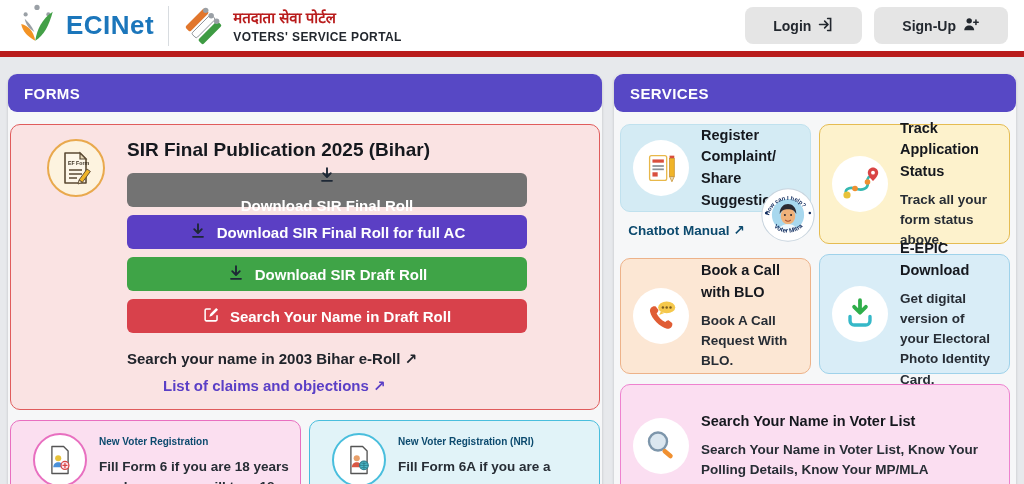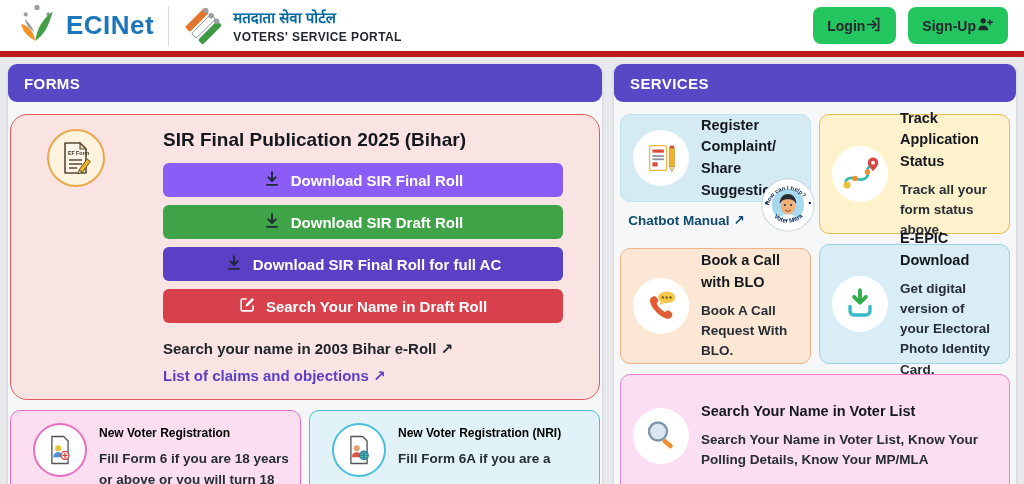--- a/index.html
+++ b/index.html
@@ -7,64 +7,64 @@
     font-family:"Liberation Sans","DejaVu Sans",sans-serif; background:#e7e9ec; }
 
   
   .topbar { height:57px; background:#fff; border-bottom:6px solid #b91c1c;
     display:flex; align-items:center; padding:0 16px; gap:14px; }
   .brand { display:flex; align-items:center; gap:8px; }
   .brand-name { font-size:26px; font-weight:700; color:#1b76bb; letter-spacing:.5px; }
   .vdiv { width:1px; height:40px; background:#d8dce0; }
   .portal { display:flex; align-items:center; gap:10px; }
   .portal-titles { display:flex; flex-direction:column; gap:3px; }
-  .hi-title { font-size:15px; font-weight:700; color:#0369a1; }
+  .hi-title { font-size:15px; font-weight:700; color:#b91c1c; }
   .en-title { font-size:12px; font-weight:700; color:#22272e; letter-spacing:.4px; }
   .auth { margin-left:auto; display:flex; gap:12px; }
-  .auth-btn { background:#22c55e; border:none; border-radius:8px; padding:8px 14px;
+  .auth-btn { background:#e5e5e5; border:none; border-radius:8px; padding:8px 28px;
     font-size:14px; font-weight:700; color:#23282f; display:flex; align-items:center;
-    gap:0; cursor:pointer; font-family:inherit; }
-
-  
-  .content { display:flex; gap:12px; padding:7px 8px 0 8px; height:427px; align-items:flex-start; }
+    gap:6px; cursor:pointer; font-family:inherit; }
+
+  
+  .content { display:flex; gap:12px; padding:17px 8px 0 8px; height:427px; align-items:flex-start; }
   .panel { background:#f6f7f8; border-radius:10px; box-shadow:0 1px 3px rgba(0,0,0,.18); padding:0 2px 8px; }
   .forms-panel { width:594px; flex:none; }
   .services-panel { flex:1;border-radius:8px; }
   .panel-header { height:38px; background:#5748c5; border-radius:9px; display:flex;
     align-items:center; padding:0 16px; margin:0 -2px; }
   .panel-header span { color:#fff; font-size:15px; font-weight:700; letter-spacing:.4px; }
 
   
   .sir-card { margin:12px 0 10px; background:#fae3e3; border:1.5px solid #e05c5c;
-    border-radius:17px; display:flex; padding:12px 14px 14px;gap:36px; }
+    border-radius:10px; display:flex; padding:12px 14px 14px; }
   .ef-wrap { width:102px; display:flex; justify-content:center; align-items:flex-start; padding-top:2px; }
   .ef-circle { width:58px; height:58px; border-radius:50%; background:#fdf3df;
     border:2px solid #e9a94d; display:flex; align-items:center; justify-content:center; }
   .sir-main { width:400px; flex:none; display:flex; flex-direction:column; }
   .sir-title { font-size:19px; font-weight:700; color:#15181e; margin:2px 0 12px; }
   .sir-btn { height:34px; border:none; border-radius:6px; margin-bottom:8px; cursor:pointer;
     display:flex; align-items:center; justify-content:center; gap:10px;
     color:#fff; font-size:15px; font-weight:700; font-family:inherit; }
-  .btn-blue { background:#8b5cf6; } .btn-purple { background:#5b3fc4; }
+  .btn-blue { background:#737373;flex-direction:column; } .btn-purple { background:#5b3fc4; }
   .btn-green { background:#3fa447; } .btn-red { background:#d8414b; }
   .sir-link { font-size:15px; font-weight:700; margin-top:9px; cursor:pointer; width:fit-content; }
-  .link-dark { color:#20242b; } .link-purple { color:#5a3fc6; }
+  .link-dark { color:#20242b; } .link-purple { color:#5a3fc6;margin-left:36px; }
   .ext { font-weight:700; }
 
   
   .reg-row { display:grid; grid-template-columns:1fr 1fr; gap:8px; }
   .reg-card { border-radius:10px; padding:12px 10px; display:flex; align-items:flex-start; height:112px; cursor:pointer; }
   .reg-pink { background:#fbdff0; border:1.5px solid #e86fc0; }
   .reg-cyan { background:#e1f3f8; border:1.5px solid #49bedd; }
   .reg-icon-wrap { width:78px; display:flex; justify-content:center; }
   .reg-circle { width:54px; height:54px; border-radius:50%; background:#fff;
     display:flex; align-items:center; justify-content:center; }
   .rc-pink { border:2px solid #e86fc0; } .rc-cyan { border:2px solid #49bedd; }
   .reg-text { flex:1; padding-top:2px; }
-  .reg-title { font-size:12px; font-weight:700; color:#000000; margin-bottom:8px; line-height:1.35; }
+  .reg-title { font-size:10px; font-weight:700; color:#0c4a6e; margin-bottom:8px; line-height:1.35; }
   .reg-desc { font-size:13.5px; font-weight:700; color:#272d35; line-height:1.55; }
 
   
   .svc-grid { display:grid; grid-template-columns:1fr 1fr; gap:10px 8px; padding:12px 4px 0; }
   .svc-cell { position:relative; }
   .svc-card { border-radius:10px; display:flex; align-items:center; gap:12px;
     padding:10px 12px; cursor:pointer; }
   .icon-circle { width:56px; height:56px; min-width:56px; border-radius:50%; background:#fff;
     display:flex; align-items:center; justify-content:center; }
   .svc-title { font-size:14.5px; font-weight:700; color:#15181e; line-height:1.5; }
@@ -164,38 +164,38 @@
         <button class="sir-btn btn-blue">
           <span>
             <svg width="18" height="18" viewBox="0 0 20 20" fill="none">
               <path d="M10 2.5v9.5M5.8 8l4.2 4.2L14.2 8" stroke="#1e2836" stroke-width="2.1" stroke-linecap="round" stroke-linejoin="round"></path>
               <path d="M4.5 16.5h11" stroke="#1e2836" stroke-width="2.1" stroke-linecap="round"></path>
             </svg>
           </span>
           <span>Download SIR Final Roll</span>
         </button>
 
+        <button class="sir-btn btn-purple">
+          <span>
+            <svg width="18" height="18" viewBox="0 0 20 20" fill="none">
+              <path d="M10 2.5v9.5M5.8 8l4.2 4.2L14.2 8" stroke="#1e2836" stroke-width="2.1" stroke-linecap="round" stroke-linejoin="round"></path>
+              <path d="M4.5 16.5h11" stroke="#1e2836" stroke-width="2.1" stroke-linecap="round"></path>
+            </svg>
+          </span>
+          <span>Download SIR Final Roll for full AC</span>
+        </button>
+
         <button class="sir-btn btn-green">
           <span>
             <svg width="18" height="18" viewBox="0 0 20 20" fill="none">
               <path d="M10 2.5v9.5M5.8 8l4.2 4.2L14.2 8" stroke="#1e2836" stroke-width="2.1" stroke-linecap="round" stroke-linejoin="round"></path>
               <path d="M4.5 16.5h11" stroke="#1e2836" stroke-width="2.1" stroke-linecap="round"></path>
             </svg>
           </span>
           <span>Download SIR Draft Roll</span>
-        </button>
-
-        <button class="sir-btn btn-purple">
-          <span>
-            <svg width="18" height="18" viewBox="0 0 20 20" fill="none">
-              <path d="M10 2.5v9.5M5.8 8l4.2 4.2L14.2 8" stroke="#1e2836" stroke-width="2.1" stroke-linecap="round" stroke-linejoin="round"></path>
-              <path d="M4.5 16.5h11" stroke="#1e2836" stroke-width="2.1" stroke-linecap="round"></path>
-            </svg>
-          </span>
-          <span>Download SIR Final Roll for full AC</span>
         </button>
 
         <button class="sir-btn btn-red">
           <span>
             <svg width="17" height="17" viewBox="0 0 20 20" fill="none">
               <path d="M16.5 11.5v4.5a1.5 1.5 0 0 1-1.5 1.5H4A1.5 1.5 0 0 1 2.5 16V5A1.5 1.5 0 0 1 4 3.5h4.5" stroke="#fff" stroke-width="1.8" stroke-linecap="round"></path>
               <path d="M7.5 12.5l1-3.2 7-7 2.2 2.2-7 7z" fill="#fff"></path>
             </svg>
           </span>
           <span>Search Your Name in Draft Roll</span>

